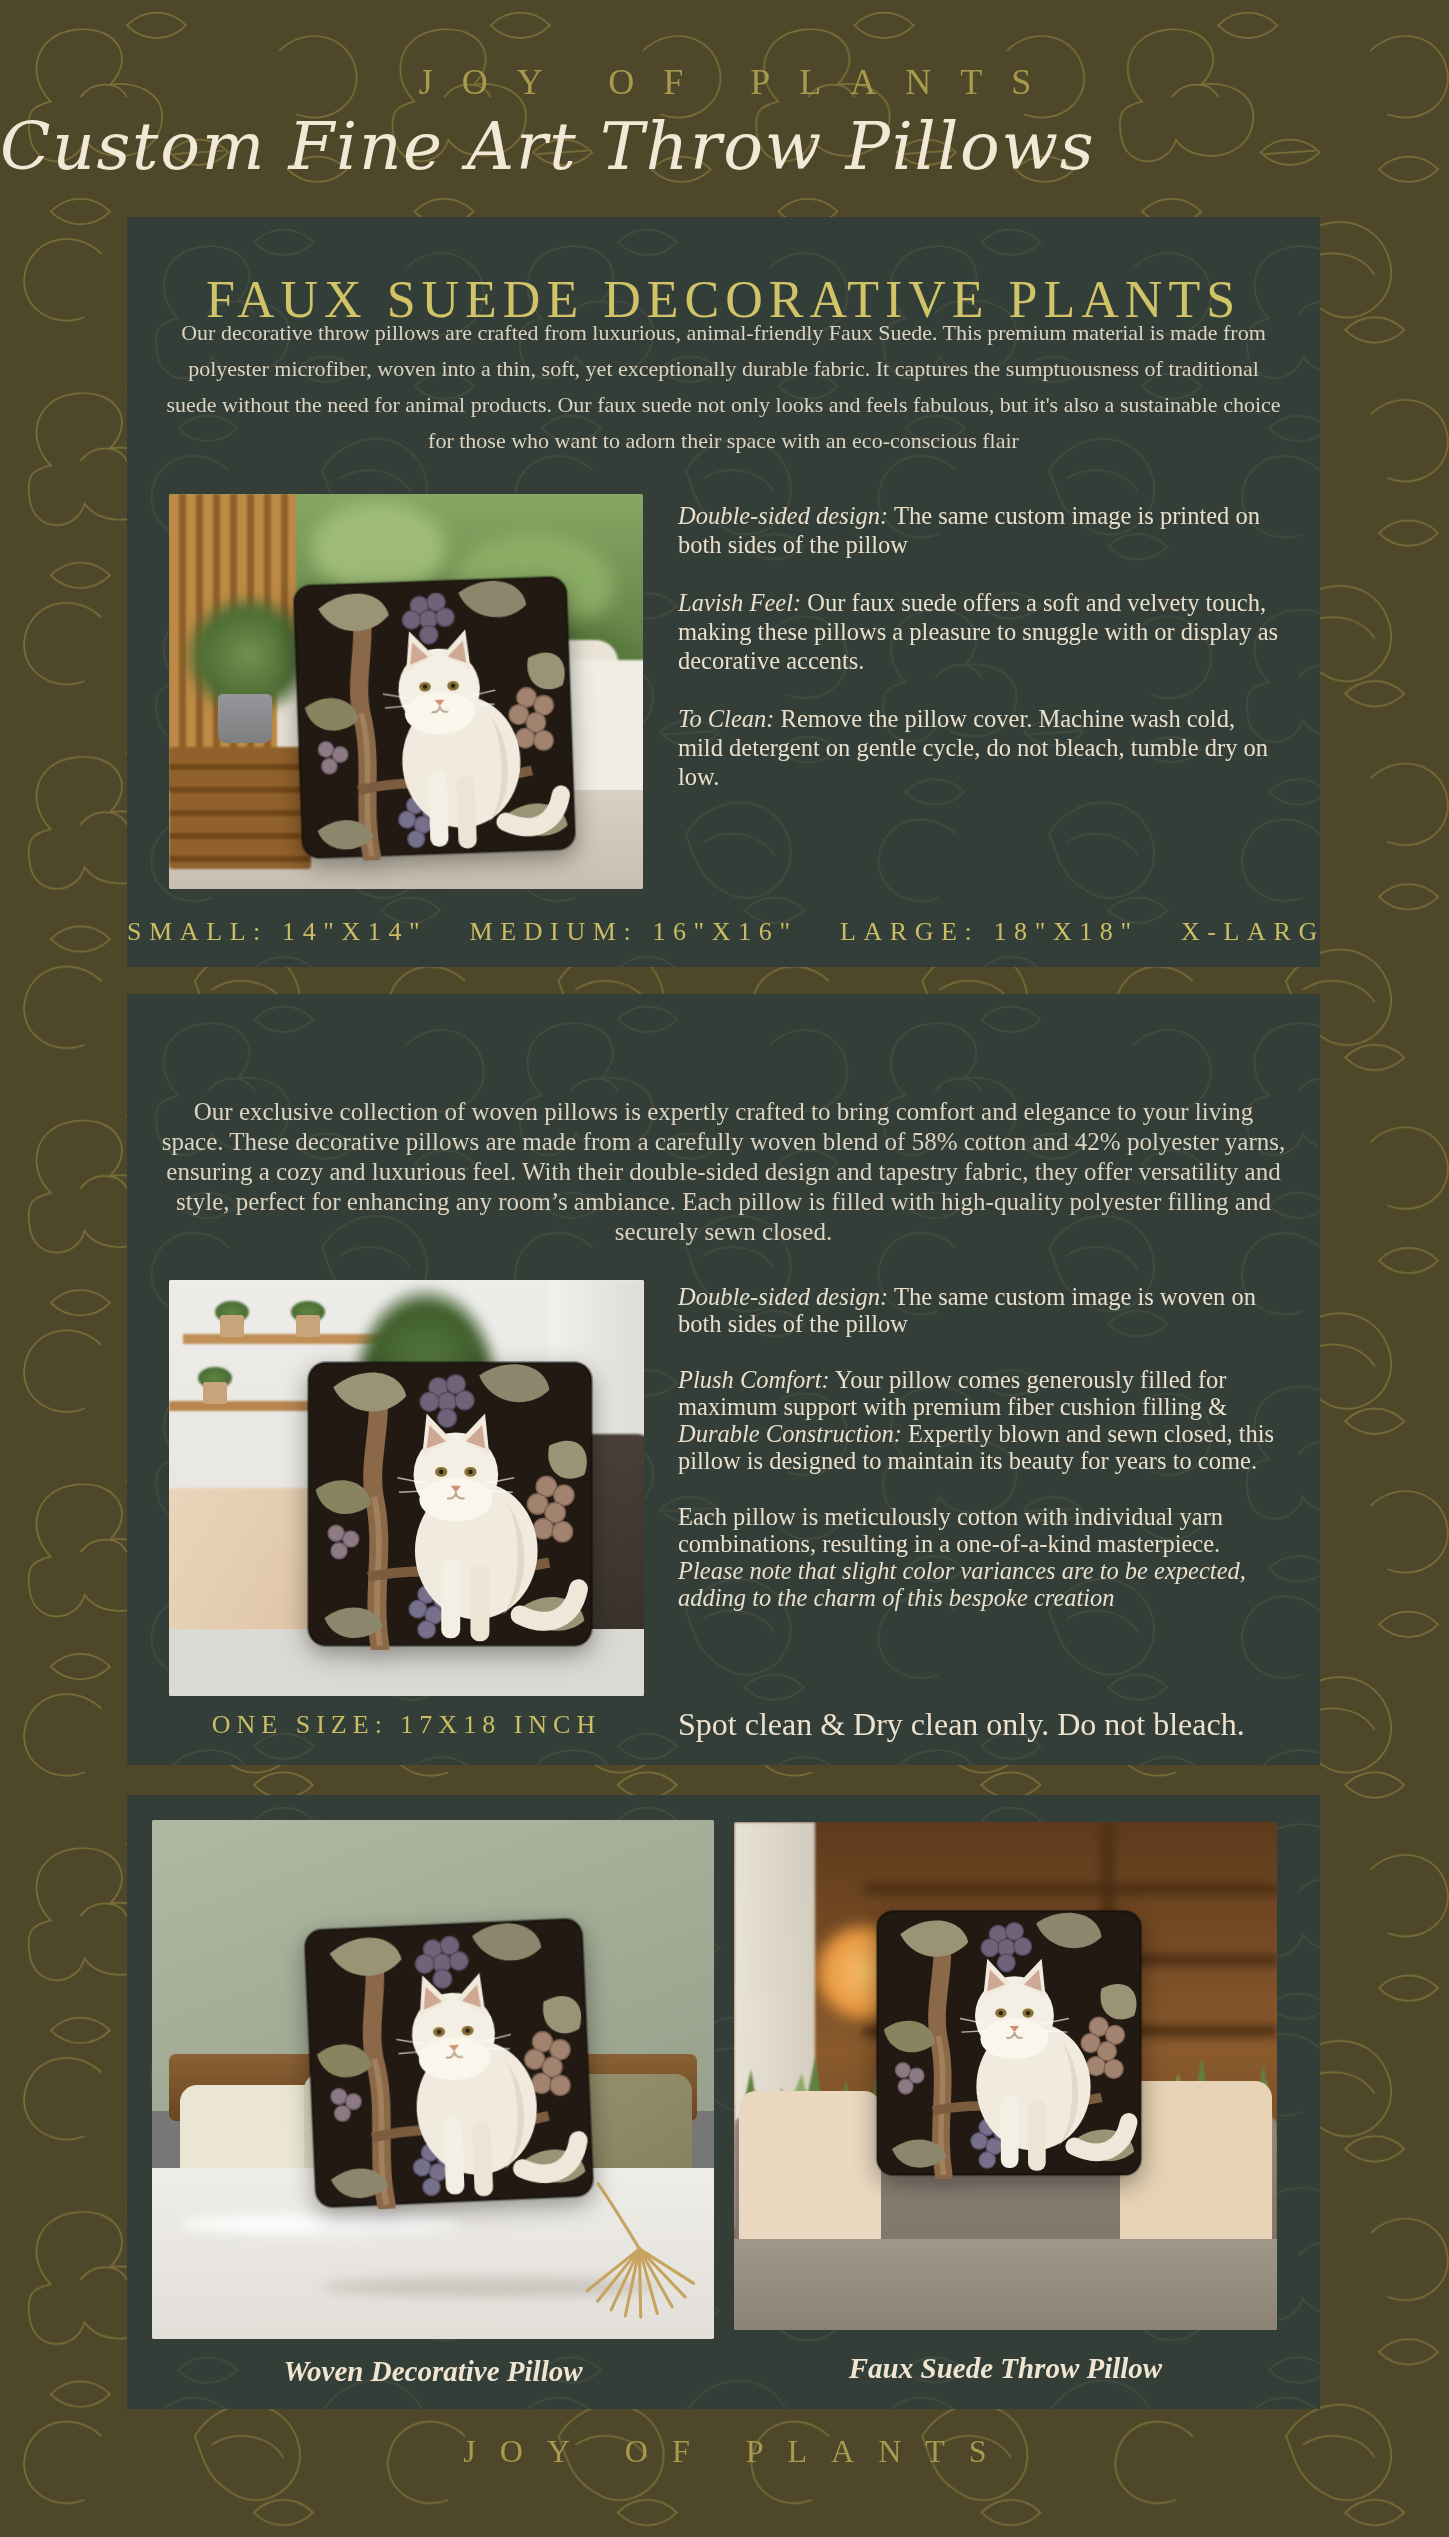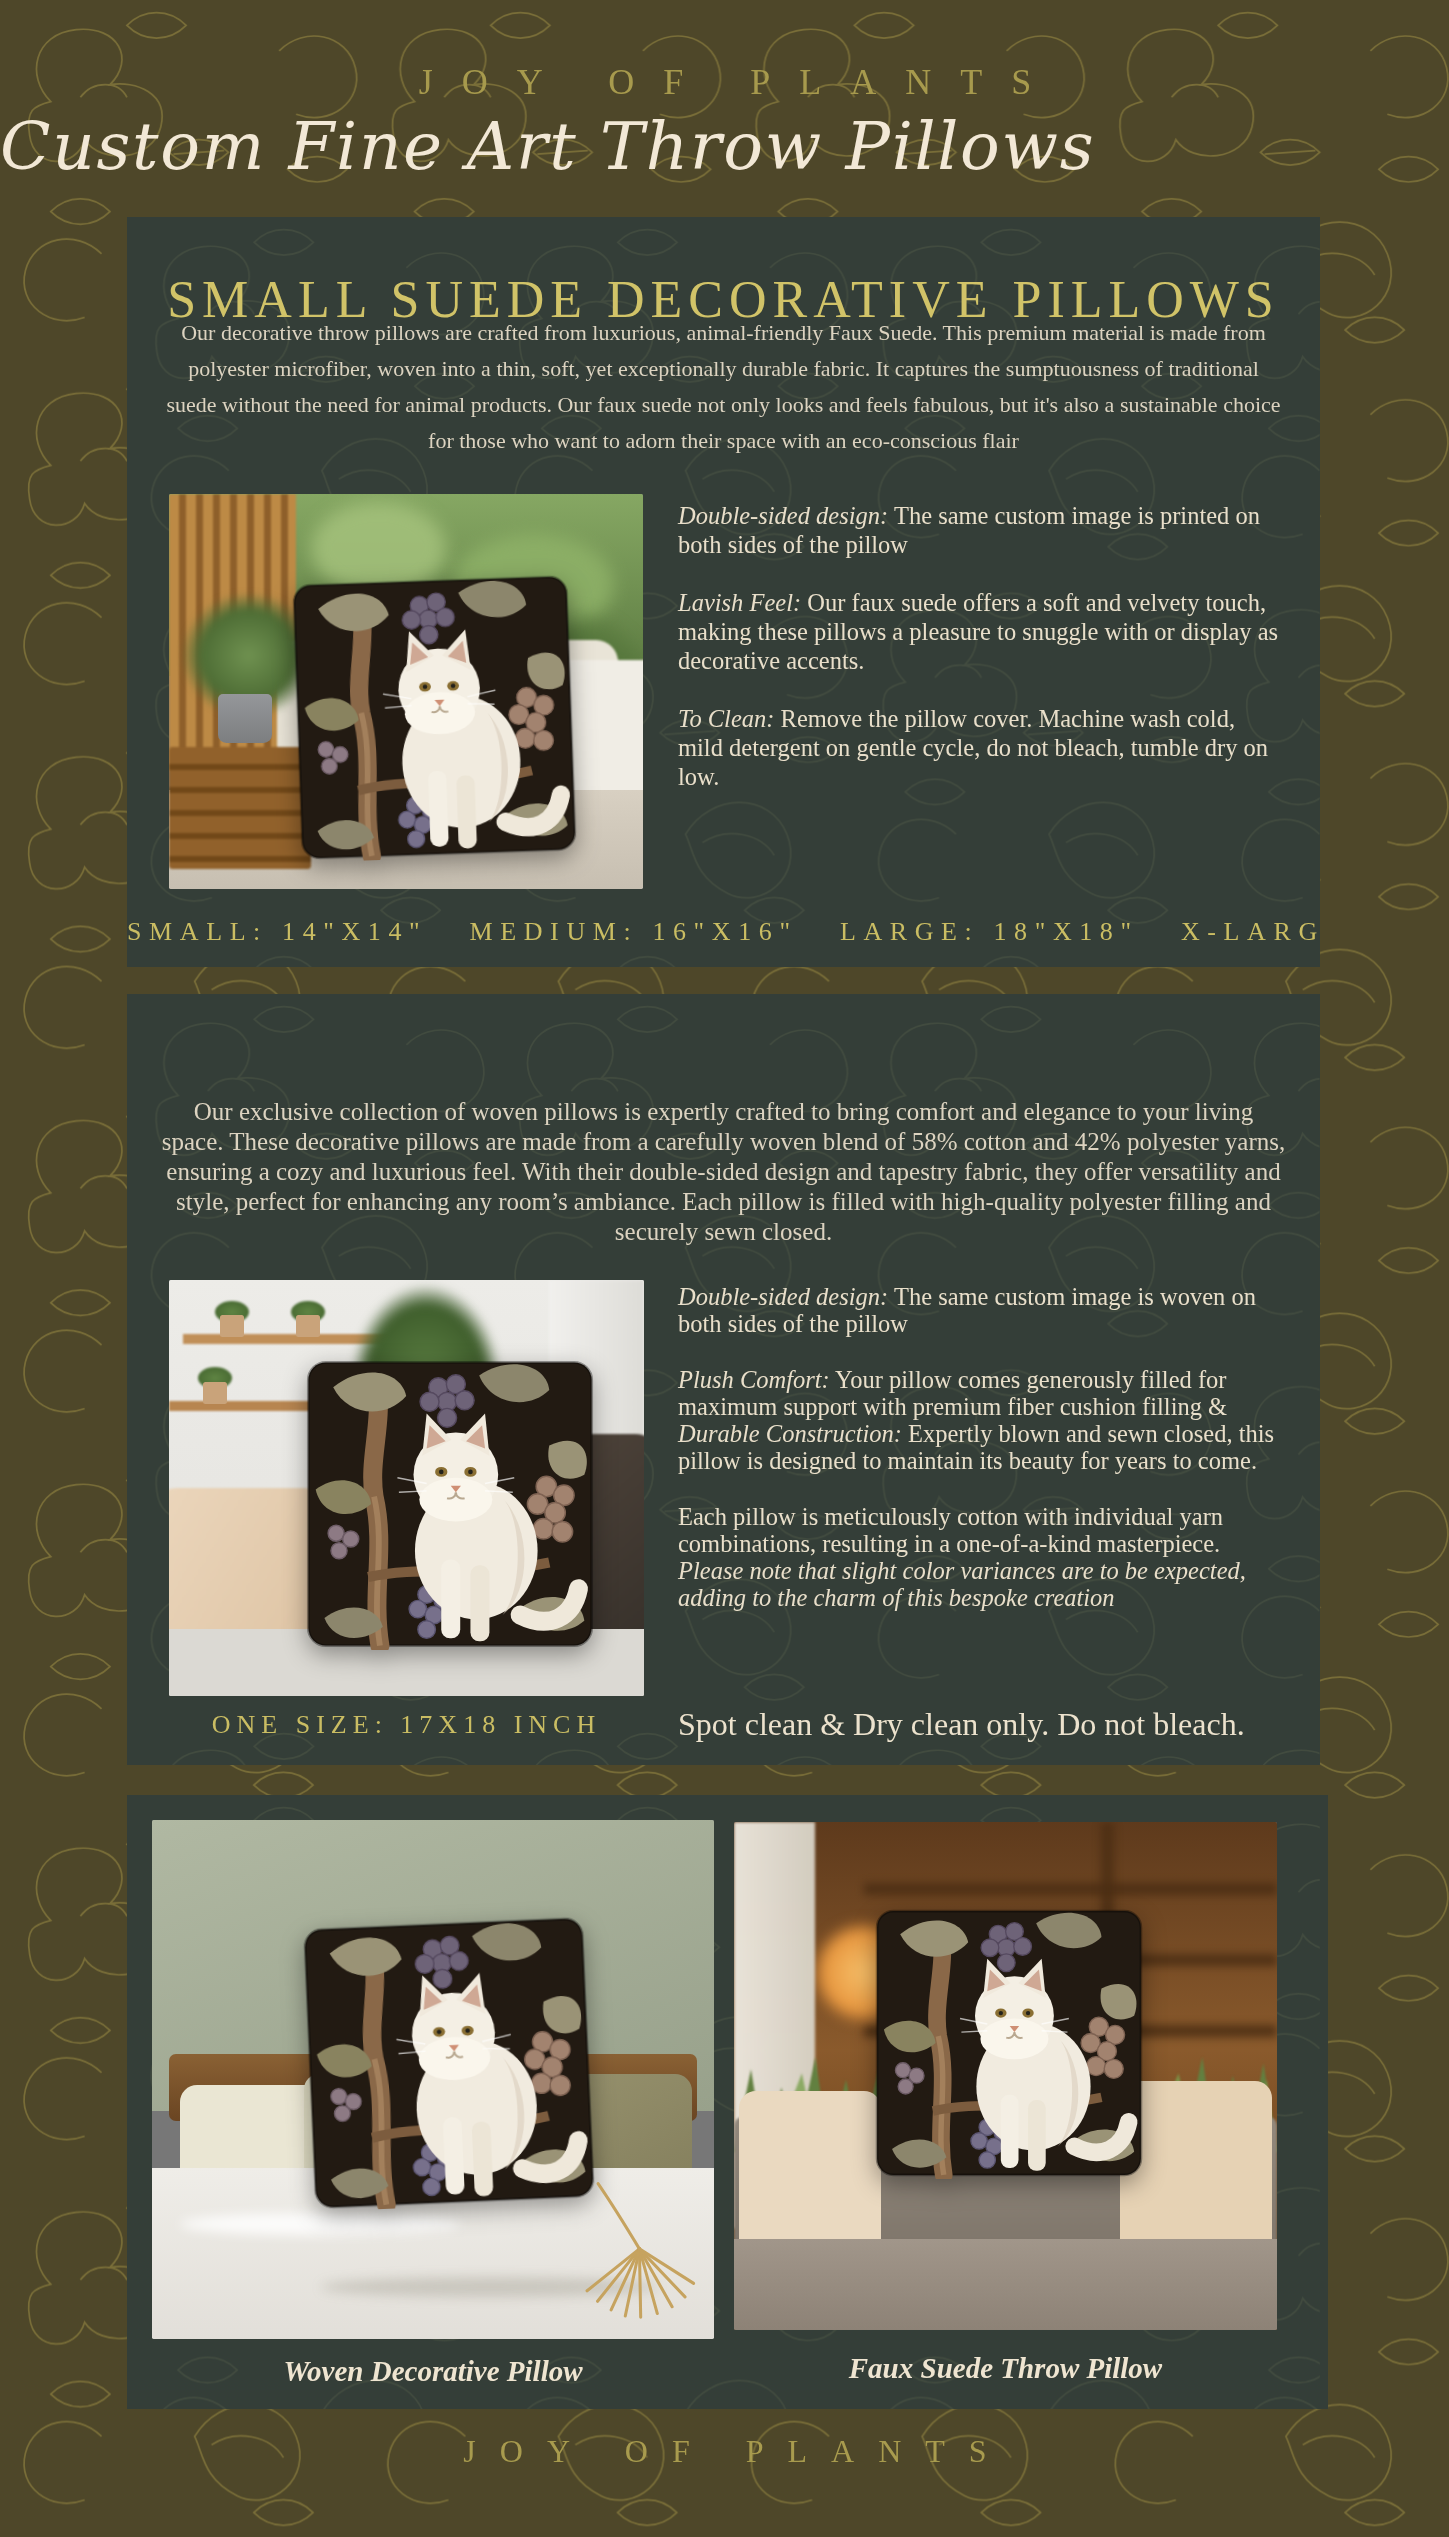--- a/index.html
+++ b/index.html
@@ -3,21 +3,21 @@
 <meta charset="utf-8">
 <style>
   html,body{margin:0;padding:0;background:#3f3a22;}
   .page{position:relative;width:1450px;height:2538px;margin:0 auto;overflow:hidden;
         background:#4e4729;font-family:"Liberation Serif",serif;}
   .bg-pattern{position:absolute;left:0;top:0;opacity:.55;}
   .panel{position:absolute;left:127px;width:1193px;background:#343e38;overflow:hidden;}
   .panel-pattern{position:absolute;left:0;top:0;opacity:.38;}
   .panel-1{top:217px;height:750px;}
   .panel-2{top:994px;height:771px;}
-  .panel-3{top:1795px;height:614px;padding-left:8px;}
+  .panel-3{top:1795px;height:614px;}
 
   .brand-top{position:absolute;top:61px;width:100%;text-align:center;font-size:36px;
              letter-spacing:29px;padding-left:29px;box-sizing:border-box;color:#a79a4d;}
   .brand-script{position:absolute;top:108px;width:100%;
                 font-family:"DejaVu Serif",serif;font-style:italic;font-size:66px;
                 color:#f2e8d6;letter-spacing:1.7px;}
   .brand-footer{position:absolute;top:2433px;width:100%;text-align:center;font-size:32px;
                 letter-spacing:24px;padding-left:24px;box-sizing:border-box;color:#a89b4e;}
 
   .section-heading{position:absolute;width:100%;text-align:center;color:#d1c368;
@@ -243,21 +243,21 @@
     <rect width="1714" height="3000" fill="url(#flora)"></rect>
   </svg>
 
   <div class="brand-top">JOY OF PLANTS</div>
   <div class="brand-script">Custom Fine Art Throw Pillows</div>
 
   <section class="panel panel-1">
     <svg class="panel-pattern" width="1193" height="750" viewBox="0 0 1410 887">
       <rect width="1410" height="887" fill="url(#floraDim)"></rect>
     </svg>
-    <h2 class="section-heading">SMALL SUEDE DECORATIVE PILLOWS</h2>
+    <h2 class="section-heading">FAUX SUEDE DECORATIVE PLANTS</h2>
     <p class="intro">Our decorative throw pillows are crafted from luxurious, animal-friendly Faux Suede. This premium material is made from polyester microfiber, woven into a thin, soft, yet exceptionally durable fabric. It captures the sumptuousness of traditional suede without the need for animal products. Our faux suede not only looks and feels fabulous, but it's also a sustainable choice for those who want to adorn their space with an eco-conscious flair</p>
 
     <div class="photo photo-1">
       <span class="p1-plants"></span>
       <span class="blob p1-b1"></span>
       <span class="blob p1-b2"></span>
       <span class="p1-slats"></span>
       <span class="p1-plantR"></span>
       <span class="p1-back"></span>
       <span class="p1-armR"></span>

